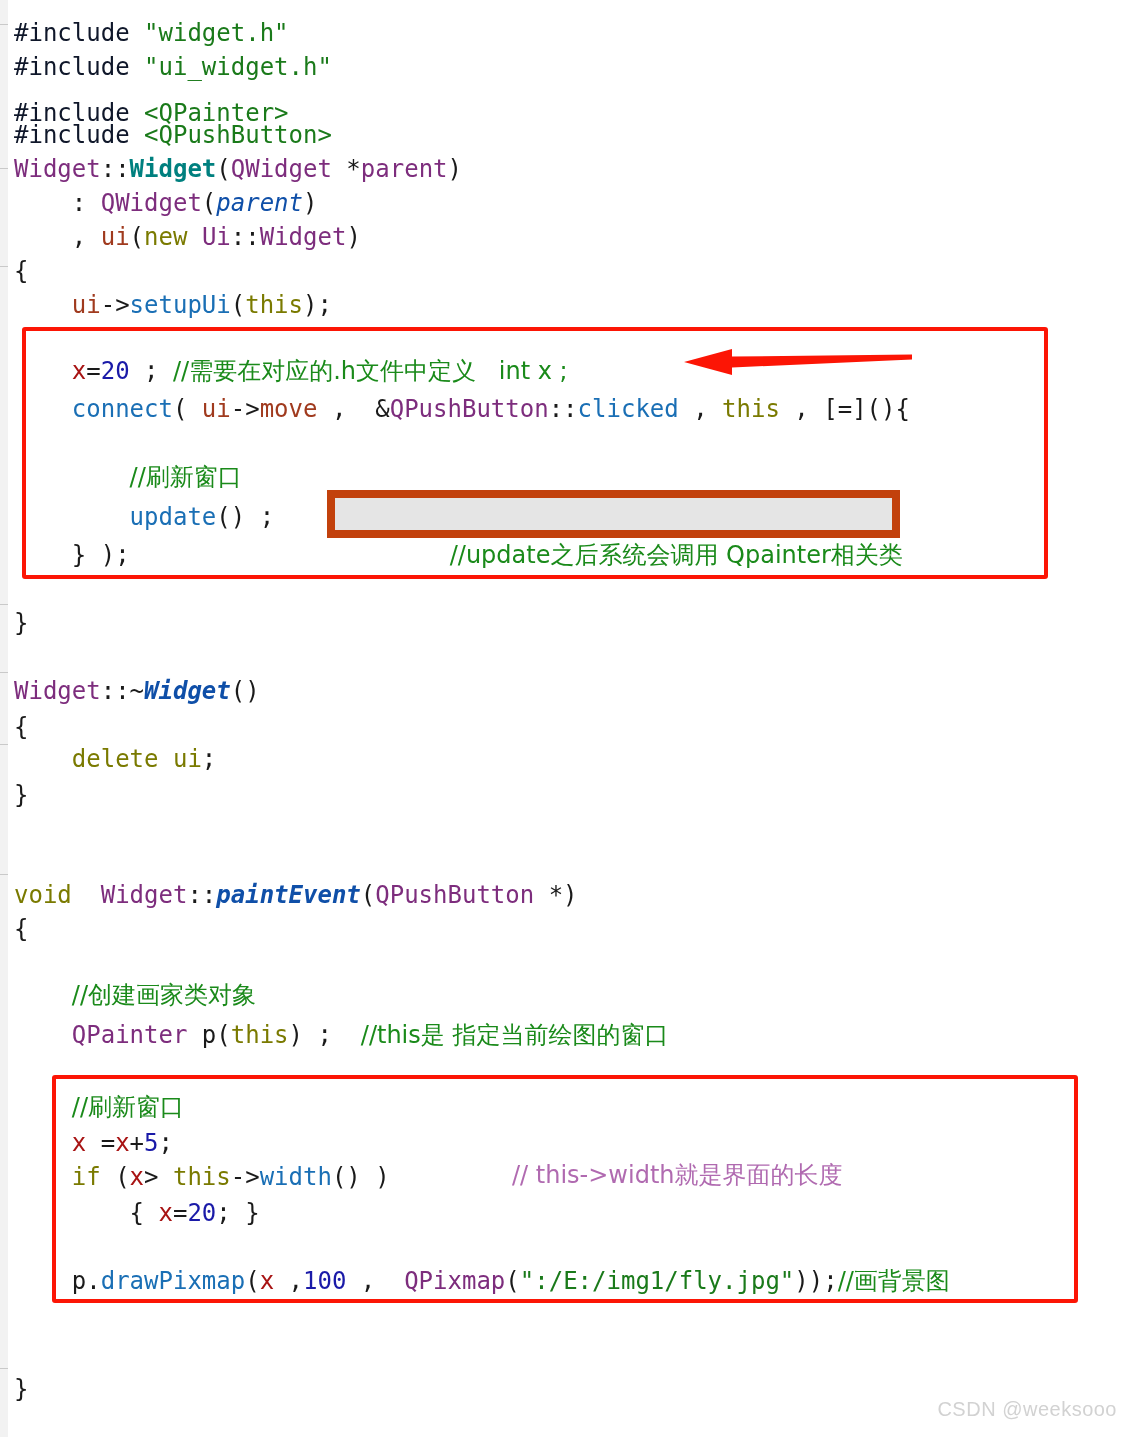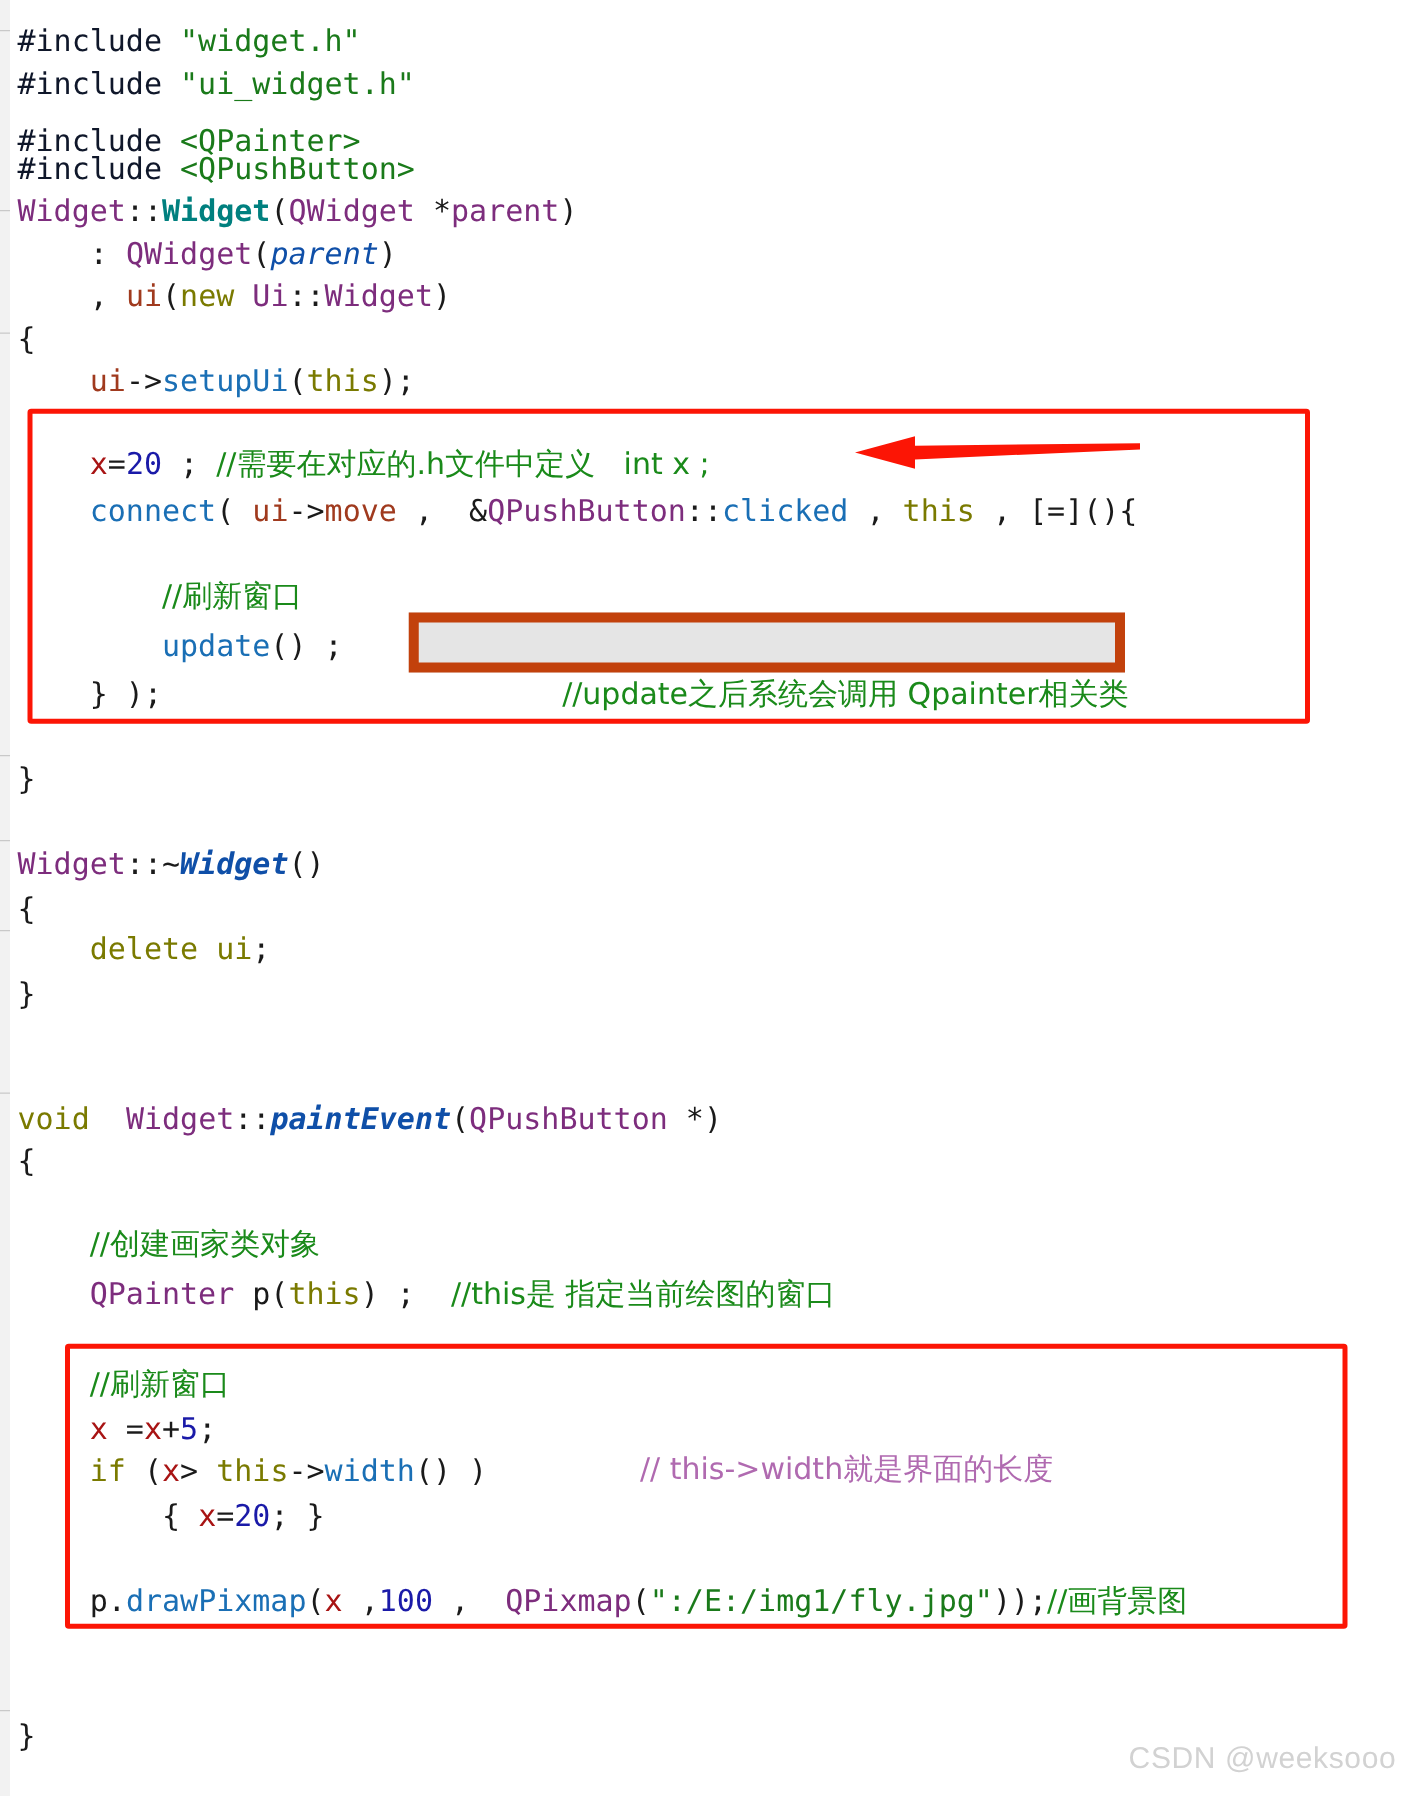--- a/index.html
+++ b/index.html
@@ -98,21 +98,21 @@
 
   
   #arrow { position: absolute; pointer-events: none; }
 
   
   #watermark {
     position: absolute;
     right: 18px;
     bottom: 16px;
     font-family: "Liberation Sans", sans-serif;
-    font-size: 24px;
+    font-size: 20px;
     color: #d2d2d2;
     white-space: pre;
     letter-spacing: 0.5px;
   }
 </style>
 </head>
 <body>
 
 <div id="page">
 

